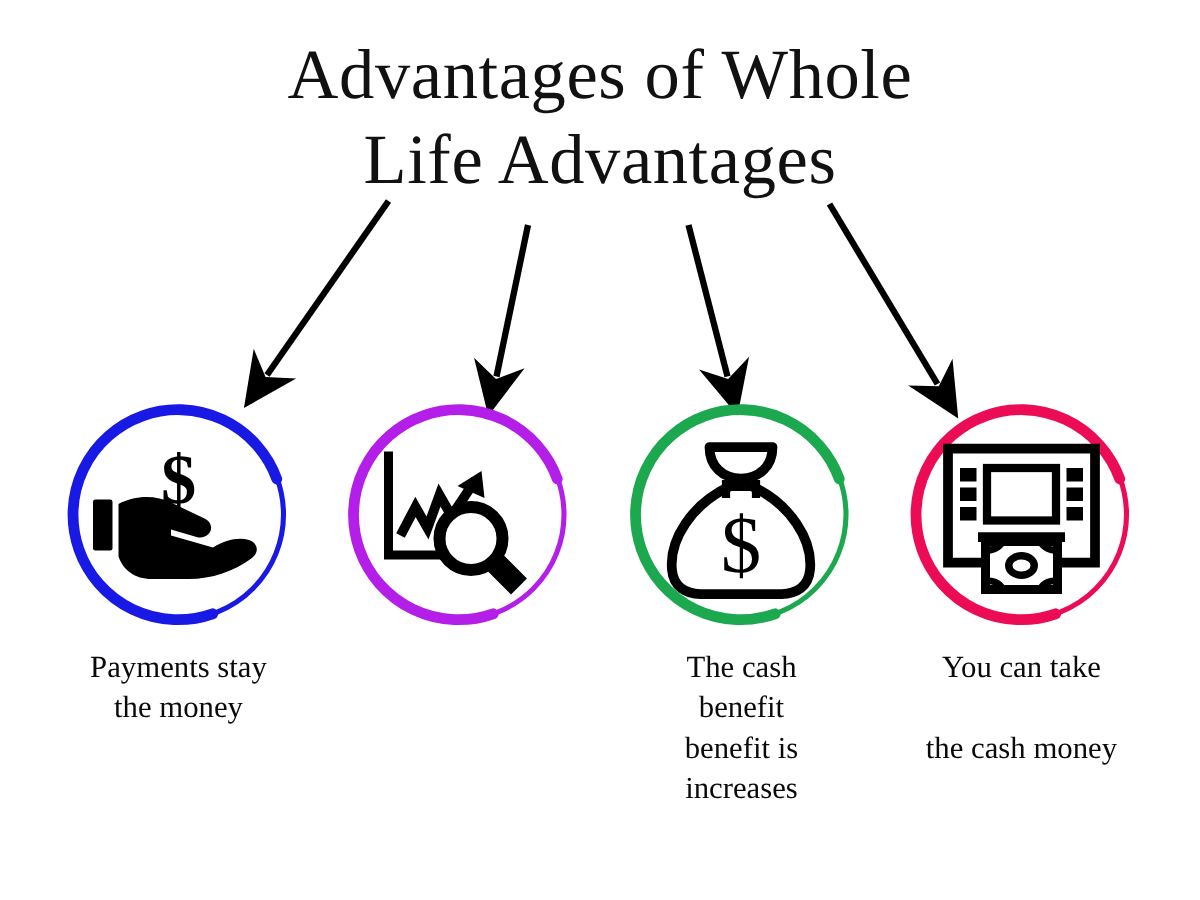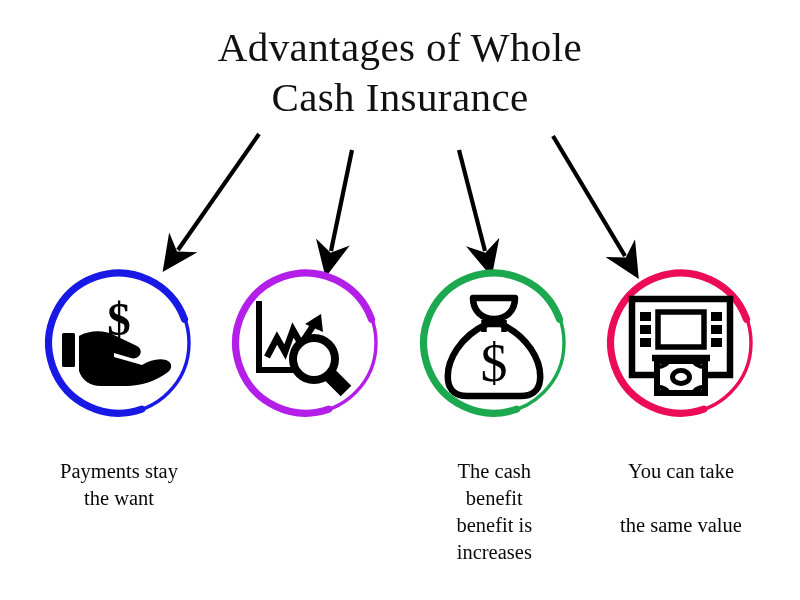--- a/index.html
+++ b/index.html
@@ -27,21 +27,21 @@
     left: 0;
     top: 22px;
     width: 800px;
     text-align: center;
     line-height: 1.22;
     z-index: 4;
   }
   .title-line {
     display: block;
     font-family: "Liberation Serif", "DejaVu Serif", serif;
-    font-size: 41px;
+    font-size: 47px;
     font-weight: 400;
     letter-spacing: 0.4px;
     color: #111111;
     white-space: nowrap;
   }
 
   
   .arrow-layer {
     position: absolute;
     left: 0;
@@ -80,21 +80,21 @@
     height: 162px;
     flex: 0 0 auto;
   }
   .badge svg {
     display: block;
     width: 162px;
     height: 162px;
   }
 
   .caption {
-    margin-top: 34px;
+    margin-top: 8px;
     text-align: center;
     font-family: "Liberation Serif", "DejaVu Serif", serif;
     font-size: 20.5px;
     line-height: 1.32;
     font-weight: 400;
     color: #0a0a0a;
     width: 184px;
   }
 
   
@@ -103,21 +103,21 @@
   .col-2 { margin-left: 4px; }
   .col-3 { margin-left: 2px; }
 </style>
 </head>
 <body>
 
 <div id="infographic">
 
   <div class="title-block">
     <span class="title-line">Advantages of Whole</span>
-    <span class="title-line">Cash Insurance</span>
+    <span class="title-line">Life Advantages</span>
   </div>
 
   <svg class="arrow-layer" viewBox="0 0 800 600">
     <defs>
       <marker id="ah" markerWidth="9" markerHeight="9" refX="2.2" refY="4.5" orient="auto" markerUnits="strokeWidth">
         <path d="M0,0.4 L8.6,4.5 L0,8.6 L2.6,4.5 Z" fill="#000000"></path>
       </marker>
     </defs>
     <line x1="259" y1="134" x2="178" y2="250" stroke="#000000" stroke-width="4.2" marker-end="url(#ah)"></line>
     <line x1="352" y1="150" x2="331" y2="251" stroke="#000000" stroke-width="4.2" marker-end="url(#ah)"></line>
@@ -152,21 +152,21 @@
                    C 112 98, 121 96, 128 98
                    C 134 100, 135 106, 130 110
                    C 118 119, 103 124, 88 124
                    L 63 124
                    C 52 124, 44 118, 41 109
                    Z" fill="#000000"></path>
         </svg>
       </div>
       <div class="caption">
         <span>Payments stay</span><br>
-        <span>the want</span>
+        <span>the money</span>
       </div>
     </div>
 
     <div class="column col-1">
       <div class="badge">
         <svg viewBox="0 0 162 162">
           <circle cx="81" cy="81" r="70" fill="none" stroke="#B31FE8" stroke-width="3.4"></circle>
           <path d="M 130.5 130.5 A 70 70 0 1 1 129.5 31.0" fill="none" stroke="#B31FE8" stroke-width="7.2" stroke-linecap="round" transform="rotate(26 81 81)"></path>
 
           <path d="M34 42 L34 108 L94 108" fill="none" stroke="#000000" stroke-width="6" stroke-linecap="square"></path>
@@ -235,18 +235,18 @@
           <ellipse cx="81" cy="115" rx="8.5" ry="6.5" fill="none" stroke="#000000" stroke-width="5"></ellipse>
           <path d="M57 105 C64 105, 68 101, 68 99" fill="none" stroke="#000000" stroke-width="4.5"></path>
           <path d="M105 105 C98 105, 94 101, 94 99" fill="none" stroke="#000000" stroke-width="4.5"></path>
           <path d="M57 125 C64 125, 68 128, 68 131" fill="none" stroke="#000000" stroke-width="4.5"></path>
           <path d="M105 125 C98 125, 94 128, 94 131" fill="none" stroke="#000000" stroke-width="4.5"></path>
         </svg>
       </div>
       <div class="caption">
         <span>You can take</span><br>
         <br>
-        <span>the same value</span><br>
+        <span>the cash money</span><br>
       </div>
     </div>
 
   </div>
 </div>
 
 </body></html>

